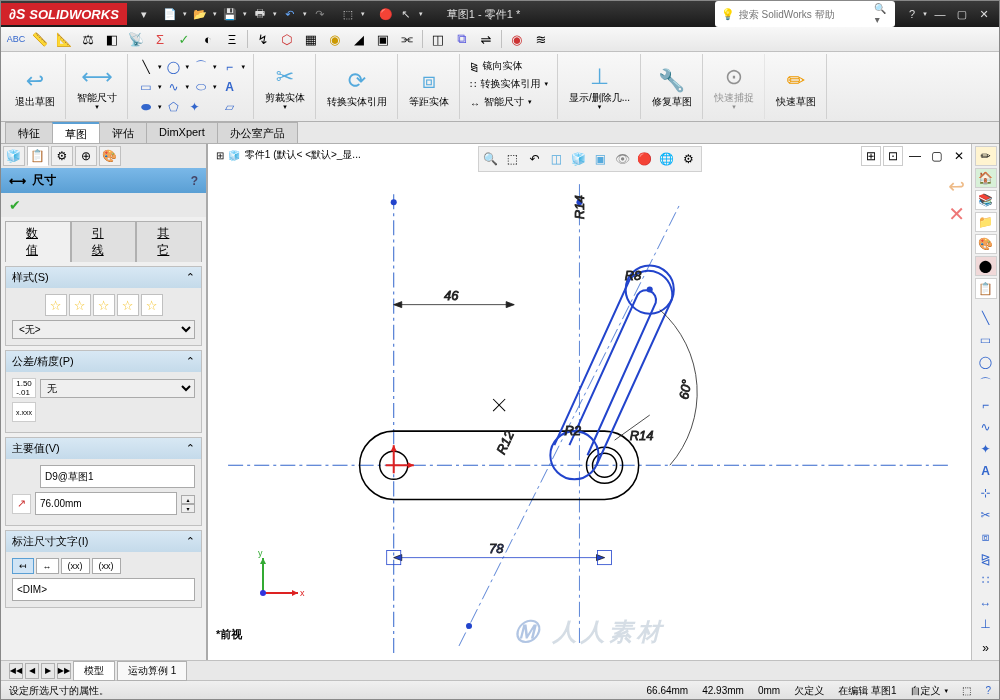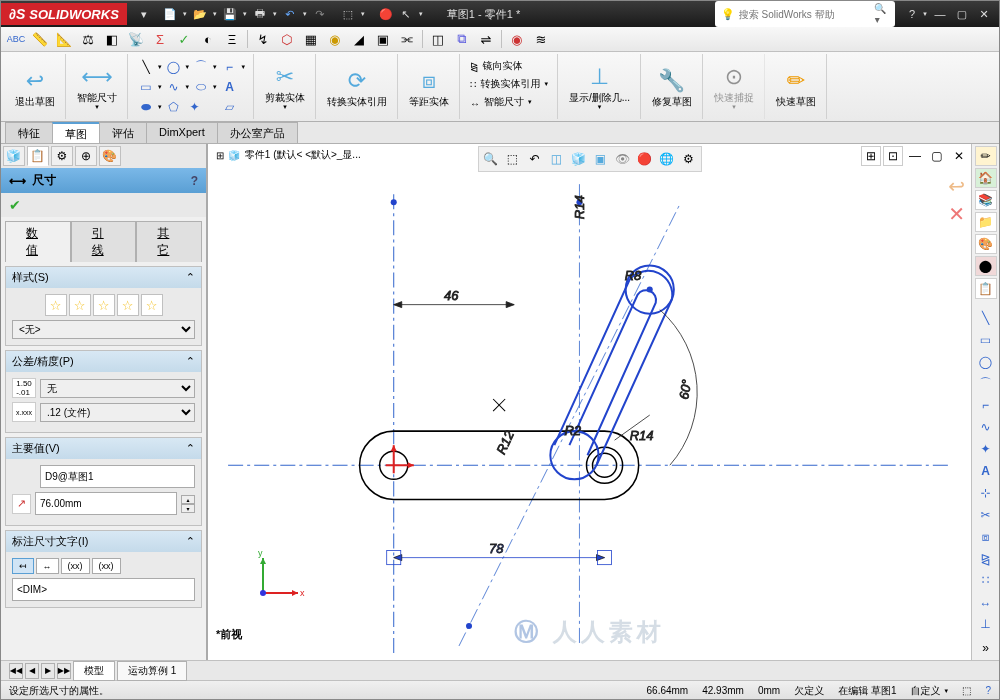--- a/index.html
+++ b/index.html
@@ -65,21 +65,21 @@
 .dim-btn.pressed { background: #d0e4f5; border-color: #5a9fd4; }
 
 .viewport { flex: 1; position: relative; background: #fff; overflow: hidden; }
 .vp-toolbar { position: absolute; top: 2px; left: 50%; transform: translateX(-50%); display: flex; gap: 2px; background: rgba(240,240,240,0.9); padding: 2px; border: 1px solid #d0d0d0; z-index: 5; }
 .vp-tool { width: 20px; height: 20px; display: flex; align-items: center; justify-content: center; cursor: pointer; font-size: 12px; }
 .vp-wincontrols { position: absolute; top: 2px; right: 2px; display: flex; gap: 2px; z-index: 5; }
 .breadcrumb { position: absolute; top: 4px; left: 8px; display: flex; align-items: center; gap: 4px; font-size: 10px; z-index: 5; }
 .drawing-area { position: absolute; inset: 0; }
 .origin-axes { position: absolute; bottom: 50px; left: 40px; }
 .front-label { position: absolute; bottom: 18px; left: 8px; font-size: 11px; font-weight: bold; }
-.watermark { position: absolute; bottom: 12px; left: 50%; transform: translateX(-50%); font-size: 24px; color: rgba(150,170,190,0.4); font-weight: bold; letter-spacing: 4px; }
+.watermark { position: absolute; bottom: 12px; left: 50%; transform: translateX(-50%); font-size: 24px; color: rgba(150,170,190,0.4); font-weight: bold; letter-spacing: 4px; font-style: italic; }
 
 .right-toolbar { width: 28px; background: #f0f0f0; border-left: 1px solid #c0c0c0; display: flex; flex-direction: column; gap: 2px; padding: 2px; align-items: center; }
 .right-tool { width: 22px; height: 22px; border: 1px solid #d0d0d0; display: flex; align-items: center; justify-content: center; cursor: pointer; font-size: 12px; background: #fff; }
 .right-tool.accent { background: #fff4d0; }
 .right-divider { height: 6px; }
 
 .bottom-tabs { height: 20px; background: #e8e8e8; border-top: 1px solid #c0c0c0; display: flex; align-items: center; padding-left: 8px; gap: 2px; }
 .btab { padding: 2px 10px; border: 1px solid #b0b0b0; background: #f8f8f8; font-size: 10px; cursor: pointer; }
 .btab.active { background: #fff; }
 .btab-nav { width: 14px; height: 16px; border: 1px solid #b0b0b0; display: flex; align-items: center; justify-content: center; cursor: pointer; font-size: 8px; }
@@ -337,23 +337,20 @@
         </div>
         <div class="prop-section-body">
           <div class="prop-row">
             <div class="prop-icon" style="font-size:8px">1.50<br>-.01</div>
             <select class="prop-select" style="flex:1">
               <option>无</option>
             </select>
           </div>
           <div class="prop-row">
             <div class="prop-icon" style="font-size:7px">x.xxx</div>
-            <select class="prop-select" style="flex:1">
-              <option>.12 (文件)</option>
-            </select>
           </div>
         </div>
       </div>
 
       <div class="prop-section">
         <div class="prop-section-header">
           <span>主要值(V)</span>
           <span class="pin">⌃</span>
         </div>
         <div class="prop-section-body">

